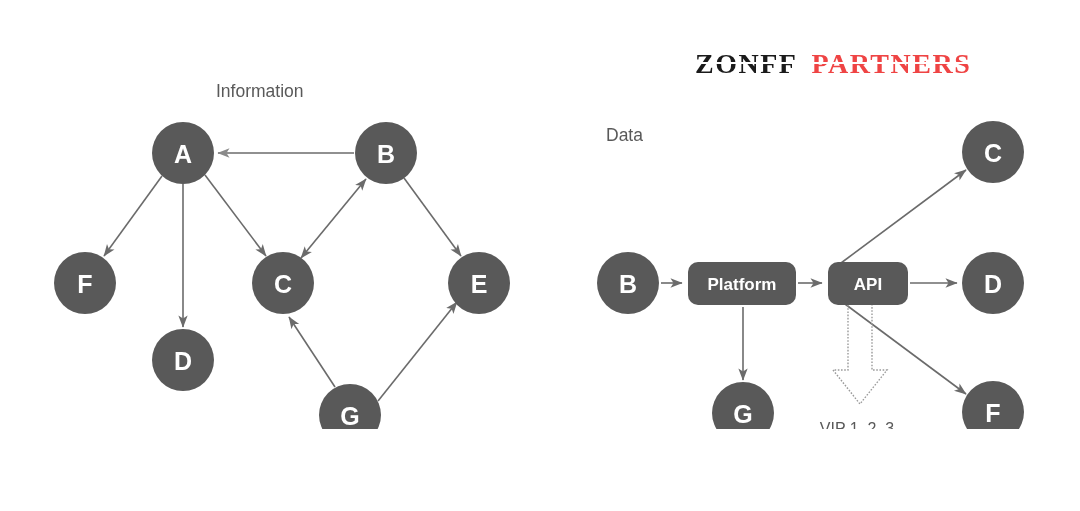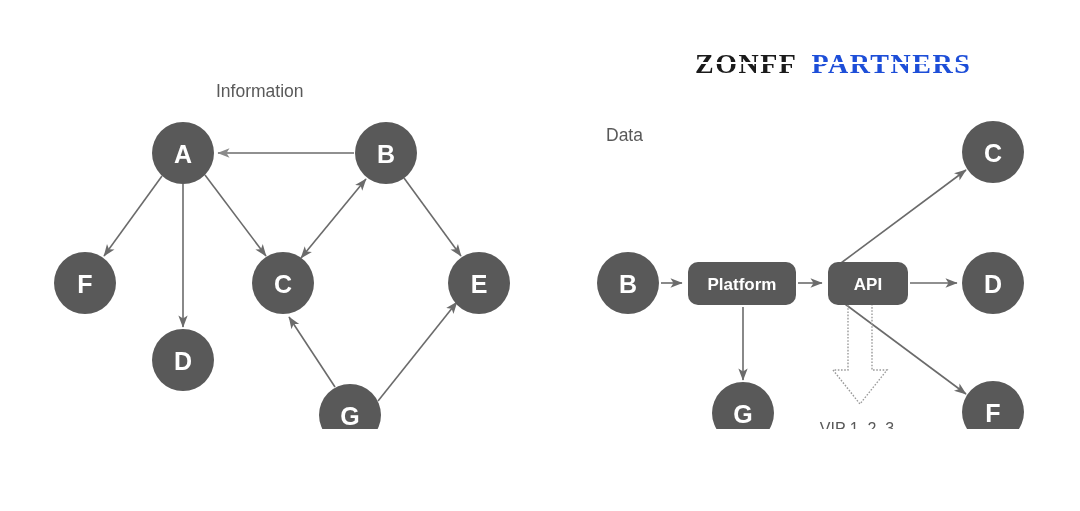--- a/index.html
+++ b/index.html
@@ -82,21 +82,21 @@
     gap: 14px;
     user-select: none;
   }
   .logo-word {
     font-family: "Liberation Serif", "DejaVu Serif", serif;
     font-weight: bold;
     font-size: 28px;
     letter-spacing: 1.5px;
   }
   #logo-zonff { color: #1a1a1a; }
-  #logo-partners { color: #1d4ed8; text-align: right; }
+  #logo-partners { color: #ef4444; text-align: right; }
   .logo-stencil-mask {
     position: relative;
     display: inline-block;
   }
   .logo-stencil-mask::after {
     content: "";
     position: absolute;
     left: 0; right: 0;
     top: 44%;
     height: 2.4px;

